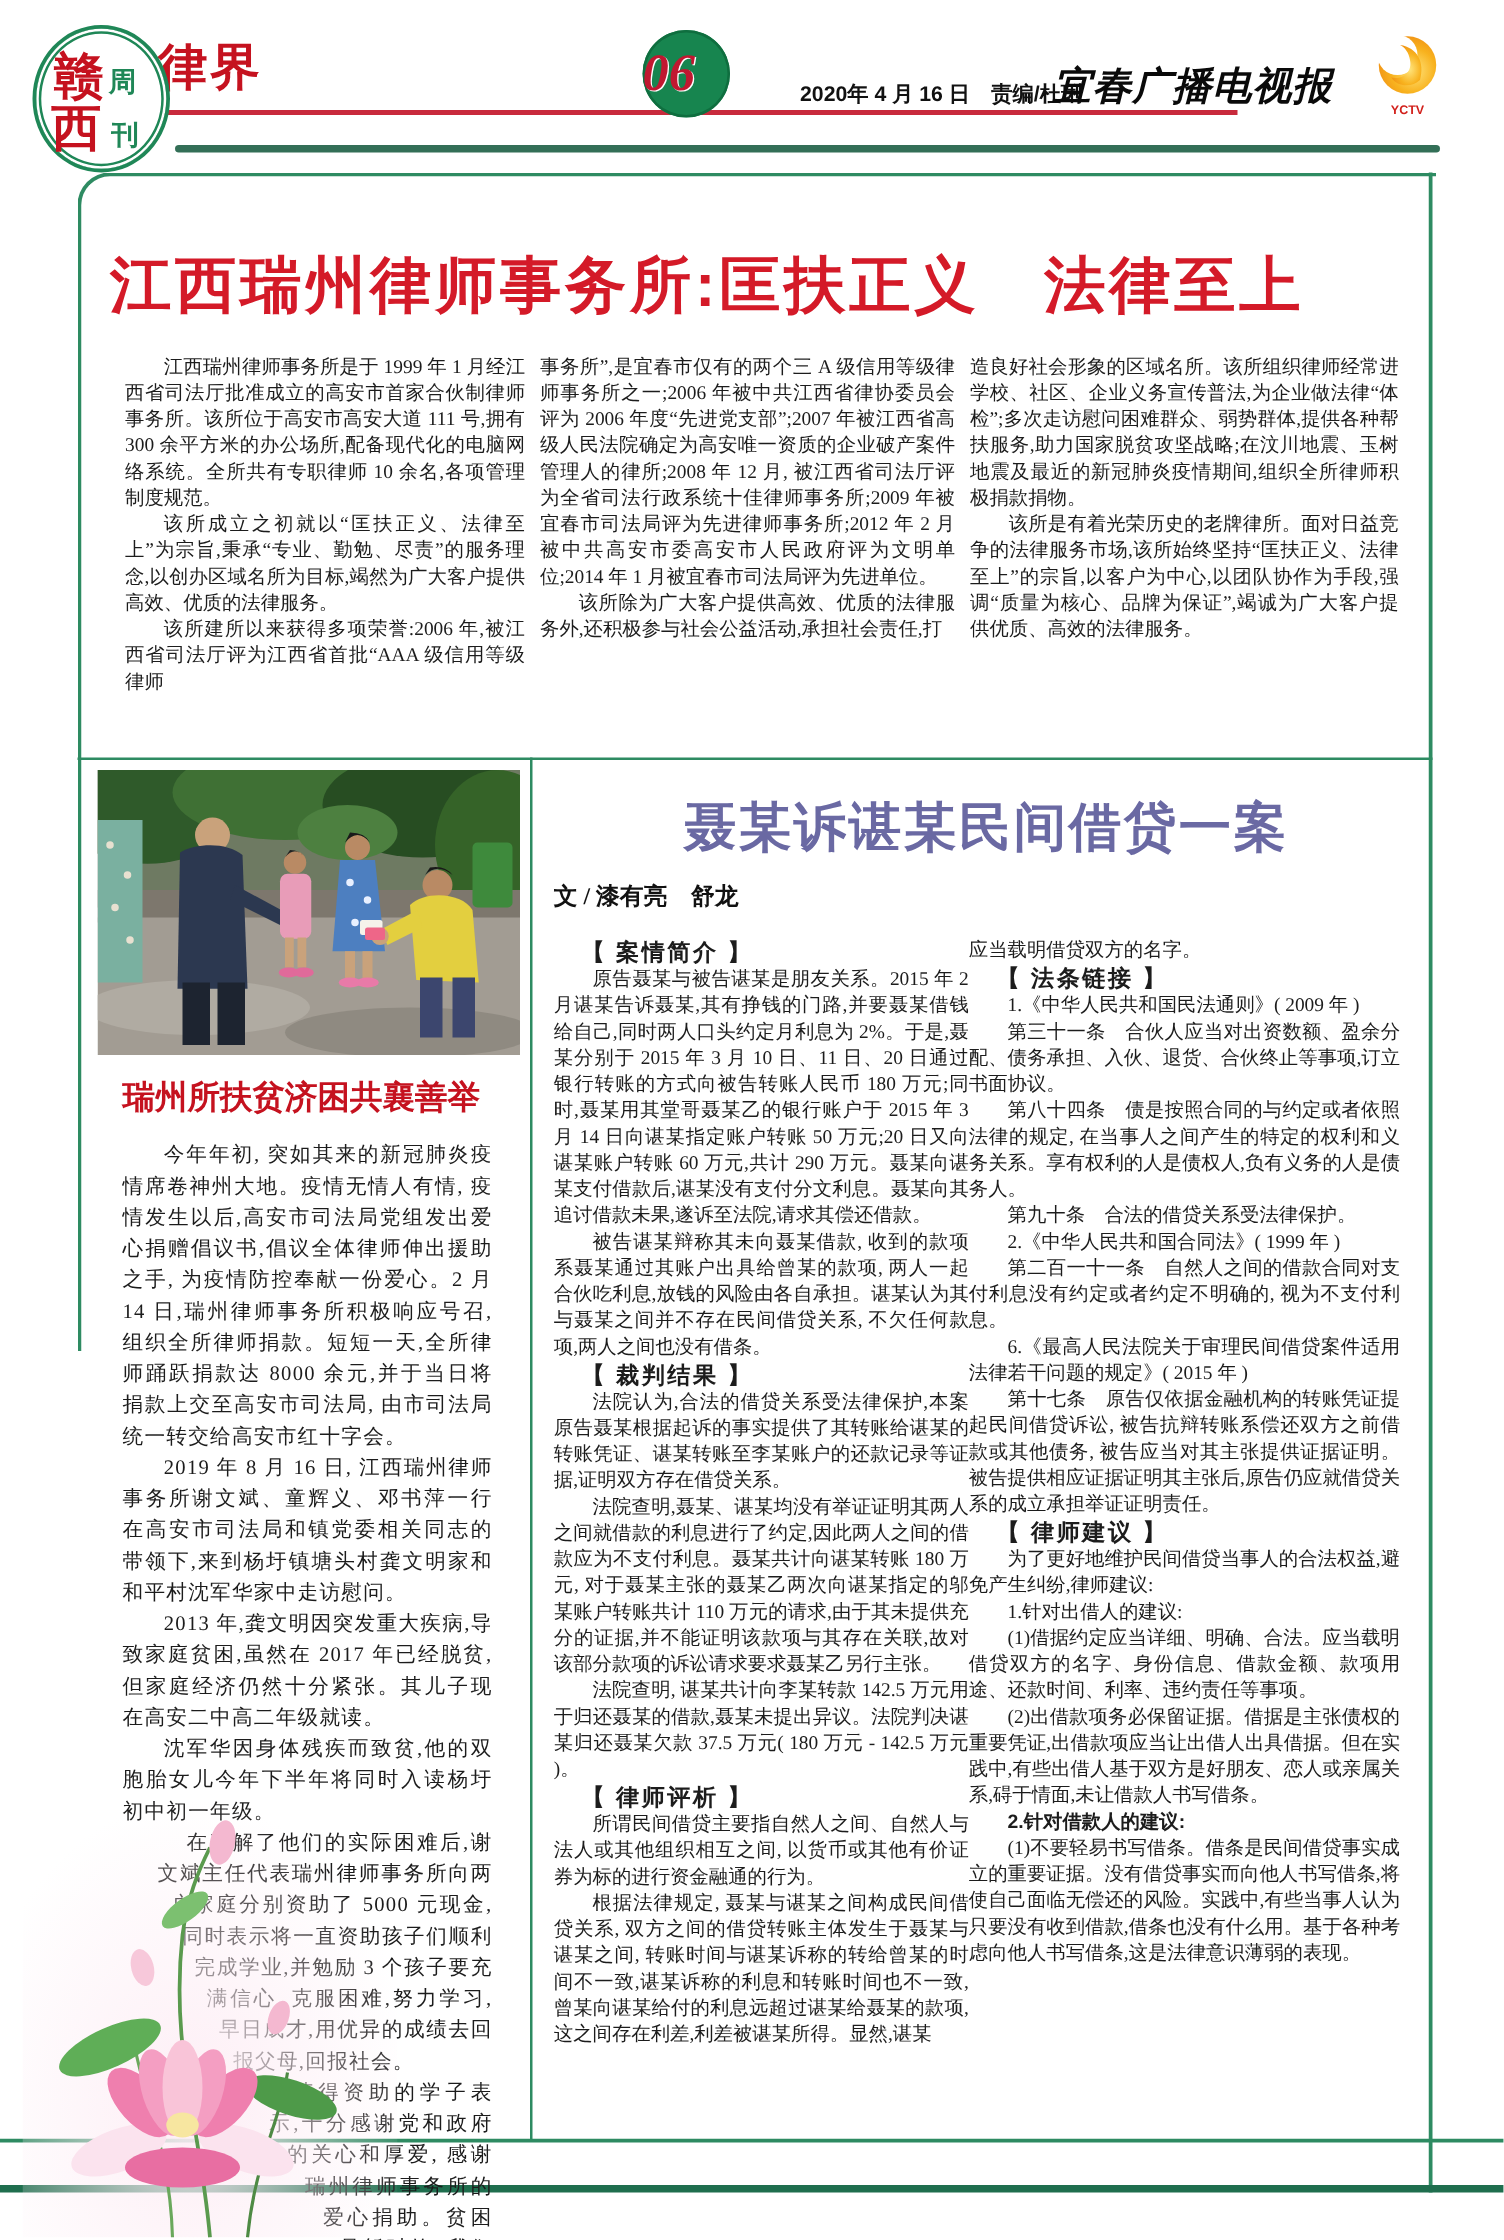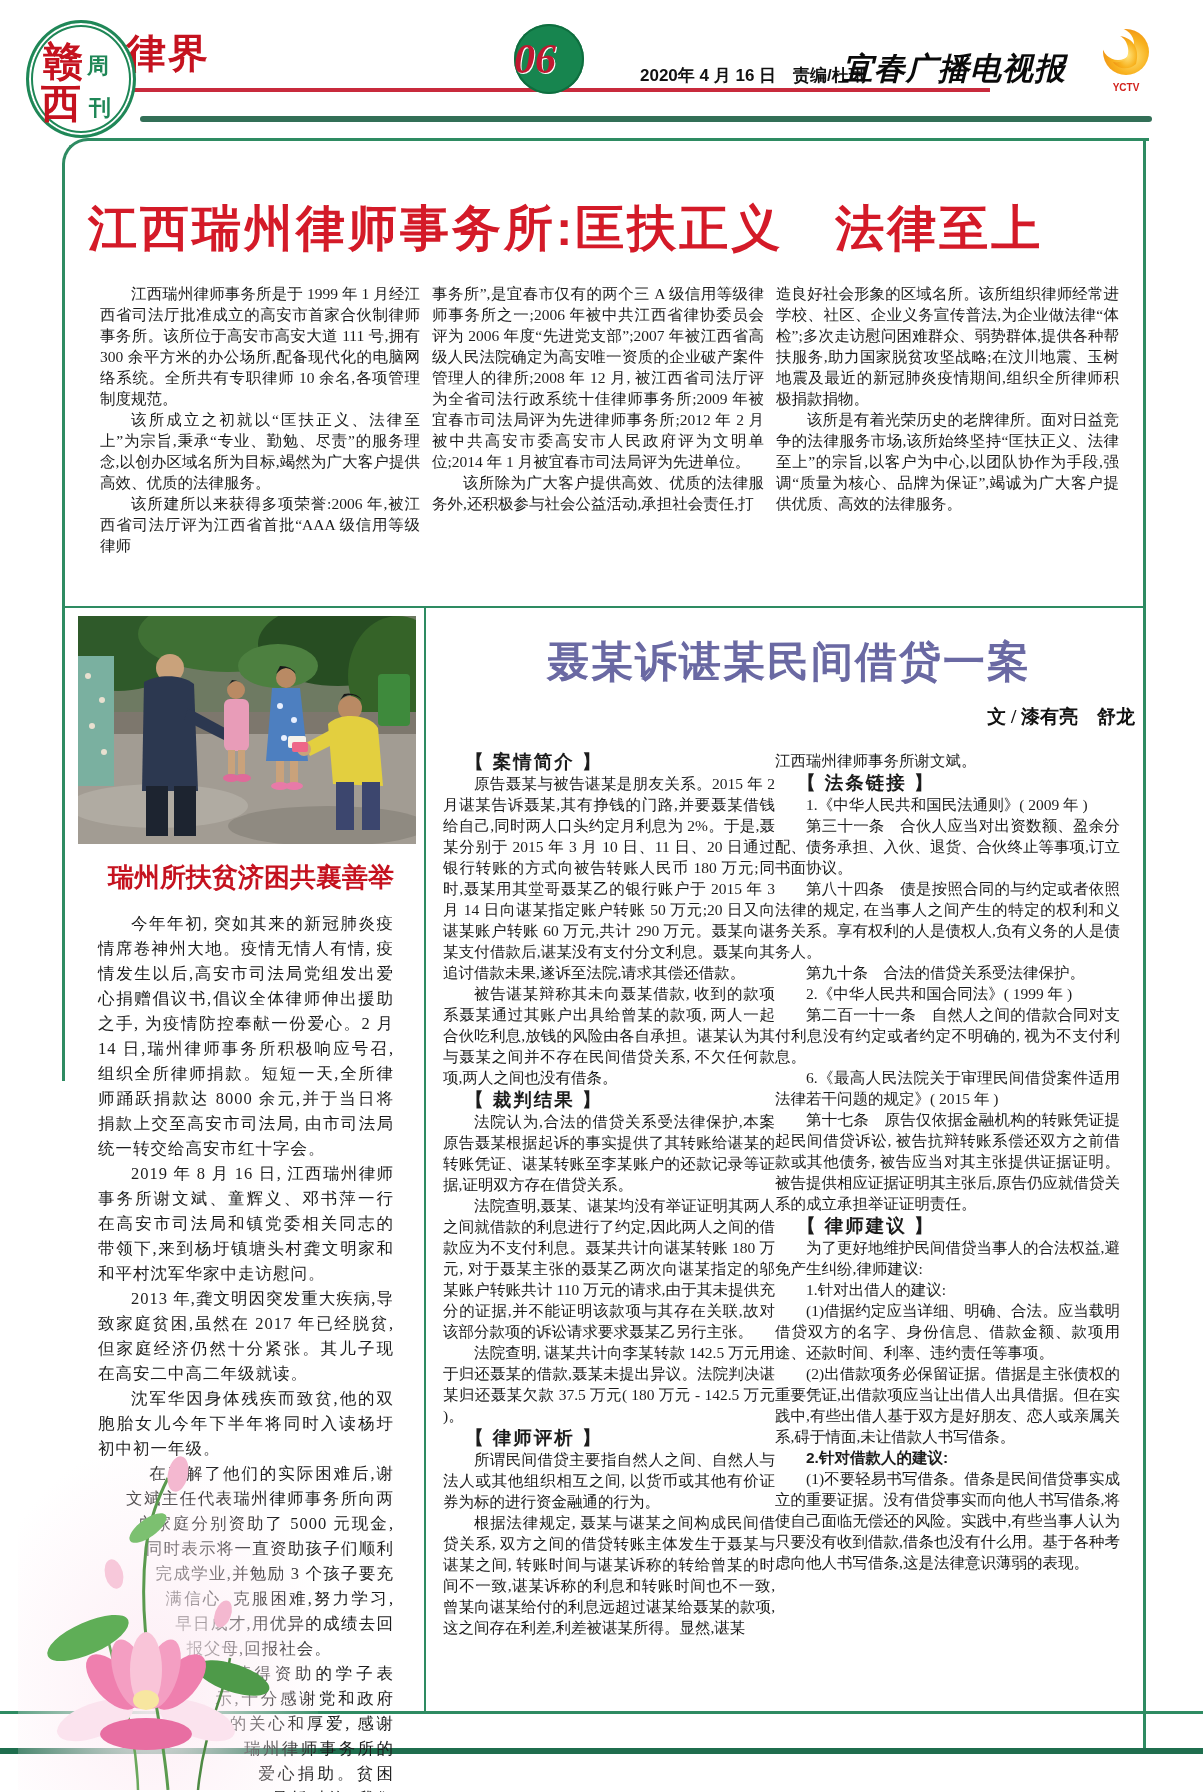--- a/index.html
+++ b/index.html
@@ -46,30 +46,30 @@
   .top-cols{left:100px;top:283px;width:1035px;display:flex;gap:12px;
     font-size:15.5px;line-height:21px;text-align:justify;}
   .top-cols .c1{width:320px;} .top-cols .c2{width:332px;} .top-cols .c3{width:343px;}
   p.para{margin:0;text-indent:2em;}
   p.noind{margin:0;text-indent:0;}
 
   
   .photo{left:78px;top:616px;width:338px;height:228px;overflow:hidden;}
   .left-article{left:98px;top:860px;width:296px;}
   .left-title{font-family:"Liberation Sans","DejaVu Sans",sans-serif;font-weight:900;
-    font-size:26px;color:#c5121f;white-space:nowrap;margin-bottom:16px;letter-spacing:0px;text-align:right;}
+    font-size:26px;color:#c5121f;white-space:nowrap;margin-bottom:16px;letter-spacing:0px;}
   .left-body{font-size:16.5px;line-height:25px;text-align:justify;letter-spacing:1px;}
   .flower-float{float:left;width:250px;height:480px;margin-left:-40px;
     shape-outside:polygon(0% 0%, 4% 0%, 40% 40%, 82% 72%, 100% 100%, 0% 100%);}
   .lotus{left:18px;top:1378px;width:300px;height:412px;z-index:4;}
 
   
   .case{left:443px;top:634px;width:692px;}
   .case-title{text-align:center;font-weight:900;font-size:42px;letter-spacing:2px;color:#6a69a3;}
-  .case-byline{text-align:right;font-weight:bold;font-size:19px;margin-top:14px;color:#111;}
+  .case-byline{text-align:left;font-weight:bold;font-size:19px;margin-top:14px;color:#111;}
   .case-cols{display:flex;margin-top:20px;font-size:15.5px;line-height:21px;text-align:justify;}
   .case-cols .cc1{width:332px;} .case-cols .cc2{width:345px;}
   p.sec{margin:1px 0;font-family:"Liberation Sans","DejaVu Sans",sans-serif;
     font-weight:bold;font-size:18.5px;text-indent:1.2em;letter-spacing:2px;}
   p.bold{font-weight:bold;font-family:"Liberation Sans","DejaVu Sans",sans-serif;}
 </style>
 </head>
 <body>
 
 <div id="page">
@@ -248,21 +248,21 @@
         <p class="para">被告谌某辩称其未向聂某借款, 收到的款项系聂某通过其账户出具给曾某的款项, 两人一起合伙吃利息,放钱的风险由各自承担。谌某认为其与聂某之间并不存在民间借贷关系, 不欠任何款项,两人之间也没有借条。</p>
         <p class="sec">【 裁判结果 】</p>
         <p class="para">法院认为,合法的借贷关系受法律保护,本案原告聂某根据起诉的事实提供了其转账给谌某的转账凭证、谌某转账至李某账户的还款记录等证据,证明双方存在借贷关系。</p>
         <p class="para">法院查明,聂某、谌某均没有举证证明其两人之间就借款的利息进行了约定,因此两人之间的借款应为不支付利息。聂某共计向谌某转账 180 万元, 对于聂某主张的聂某乙两次向谌某指定的邬某账户转账共计 110 万元的请求,由于其未提供充分的证据,并不能证明该款项与其存在关联,故对该部分款项的诉讼请求要求聂某乙另行主张。</p>
         <p class="para">法院查明, 谌某共计向李某转款 142.5 万元用于归还聂某的借款,聂某未提出异议。法院判决谌某归还聂某欠款 37.5 万元( 180 万元 - 142.5 万元 )。</p>
         <p class="sec">【 律师评析 】</p>
         <p class="para">所谓民间借贷主要指自然人之间、自然人与法人或其他组织相互之间, 以货币或其他有价证券为标的进行资金融通的行为。</p>
         <p class="para">根据法律规定, 聂某与谌某之间构成民间借贷关系, 双方之间的借贷转账主体发生于聂某与谌某之间, 转账时间与谌某诉称的转给曾某的时间不一致,谌某诉称的利息和转账时间也不一致,曾某向谌某给付的利息远超过谌某给聂某的款项,这之间存在利差,利差被谌某所得。显然,谌某</p>
       </div>
       <div class="cc2">
-        <p class="noind">江西瑞州律师事务所谢文斌。</p>
+        <p class="noind">应当载明借贷双方的名字。</p>
         <p class="sec">【 法条链接 】</p>
         <p class="para">1.《中华人民共和国民法通则》( 2009 年 )</p>
         <p class="para">第三十一条　合伙人应当对出资数额、盈余分配、债务承担、入伙、退货、合伙终止等事项,订立书面协议。</p>
         <p class="para">第八十四条　债是按照合同的与约定或者依照法律的规定, 在当事人之间产生的特定的权利和义务关系。享有权利的人是债权人,负有义务的人是债务人。</p>
         <p class="para">第九十条　合法的借贷关系受法律保护。</p>
         <p class="para">2.《中华人民共和国合同法》( 1999 年 )</p>
         <p class="para">第二百一十一条　自然人之间的借款合同对支付利息没有约定或者约定不明确的, 视为不支付利息。</p>
         <p class="para">6.《最高人民法院关于审理民间借贷案件适用法律若干问题的规定》( 2015 年 )</p>
         <p class="para">第十七条　原告仅依据金融机构的转账凭证提起民间借贷诉讼, 被告抗辩转账系偿还双方之前借款或其他债务, 被告应当对其主张提供证据证明。被告提供相应证据证明其主张后,原告仍应就借贷关系的成立承担举证证明责任。</p>
         <p class="sec">【 律师建议 】</p>

